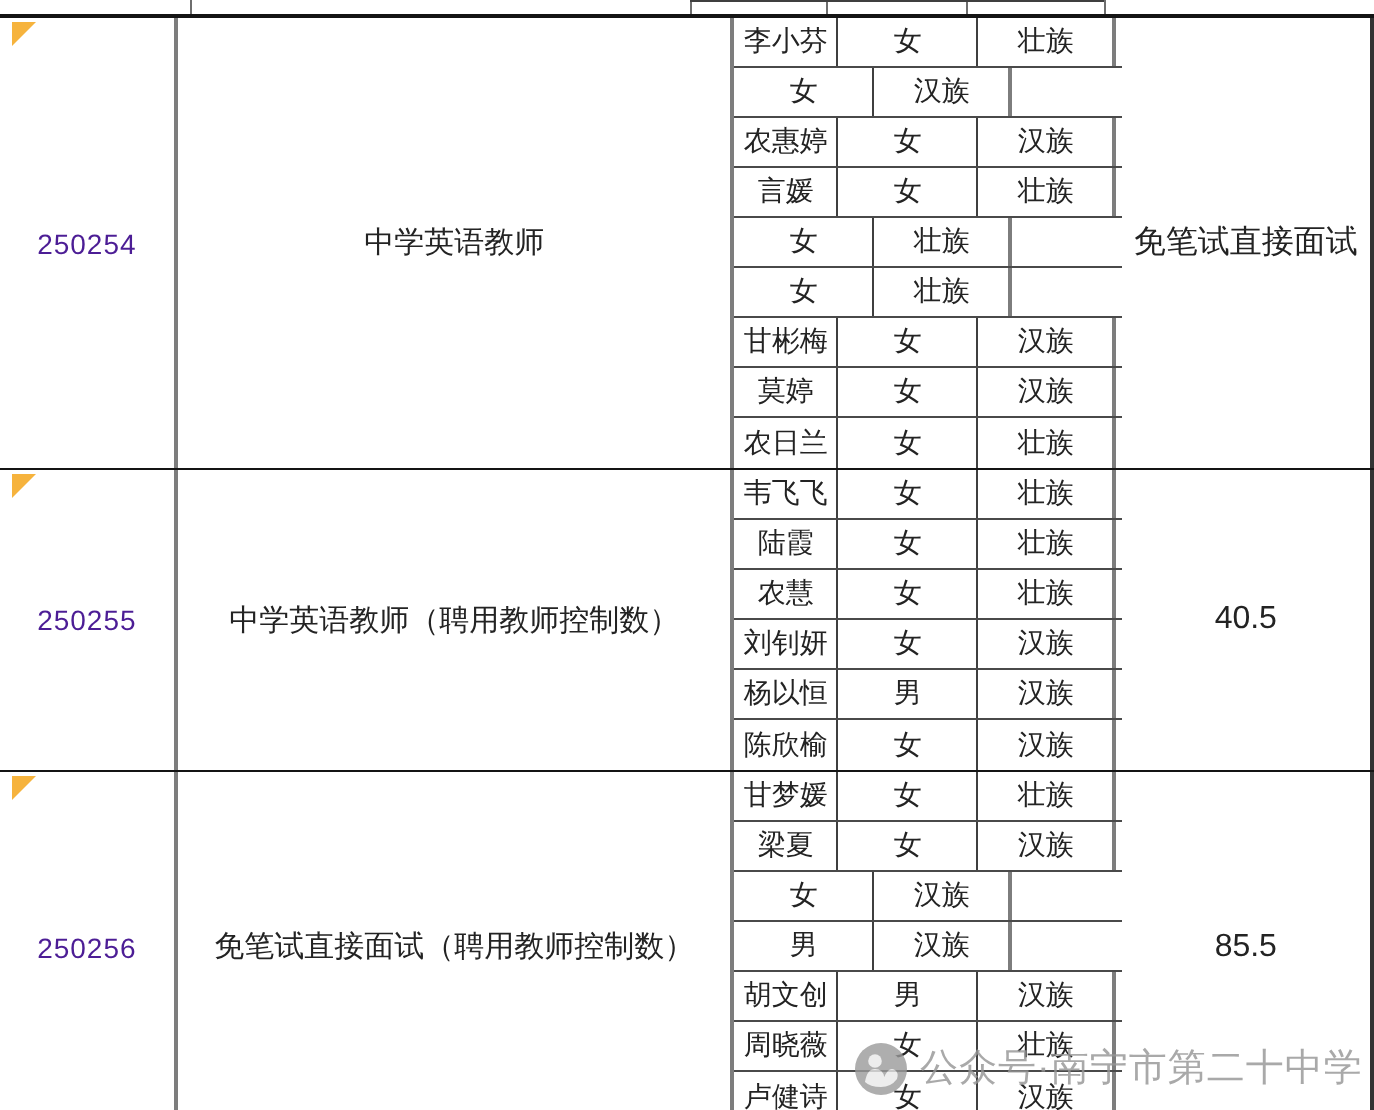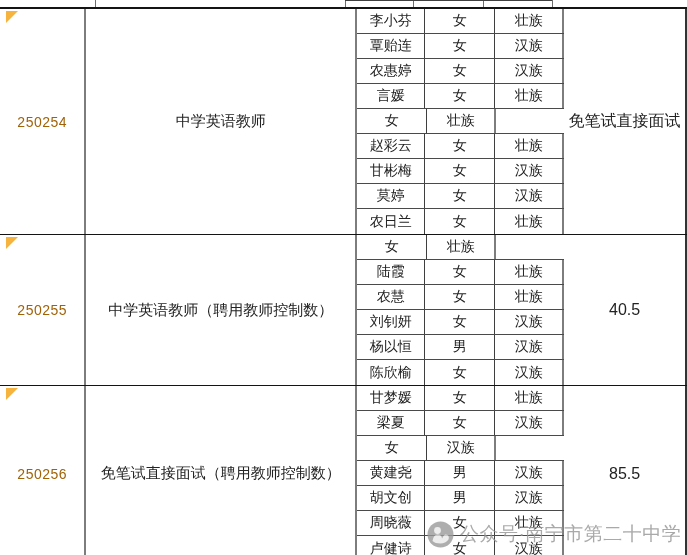--- a/index.html
+++ b/index.html
@@ -10,27 +10,27 @@
   }
   
   #top-sliver{position:relative;width:687px;height:7px;border-bottom:2px solid #141414;overflow:hidden;}
   .sliver-v{position:absolute;top:0;width:1px;height:7px;background:#6e6e6e;}
   #sliver-hline{position:absolute;left:345px;top:0;width:207px;height:1px;background:#3f3f3f;}
   
   #sections{position:relative;}
   .section{position:relative;display:flex;flex-direction:row;align-items:stretch;}
   .section + .section{border-top:1px solid #141414;}
   .col{box-sizing:border-box;display:flex;align-items:center;justify-content:center;text-align:center;}
-  .col-code{width:95px;border-right:2px solid #7d7d7d;font-size:14px;color:#a16207;letter-spacing:0.5px;}
+  .col-code{width:95px;border-right:2px solid #7d7d7d;font-size:14px;color:#4c1d95;letter-spacing:0.5px;}
   .col-position{width:298px;border-right:2px solid #7d7d7d;font-size:15px;}
   .col-inner{width:207px;display:flex;flex-direction:column;}
   .cand-row{box-sizing:border-box;display:flex;flex-direction:row;height:25px;border-bottom:1px solid #4a4a4a;}
   .cand-row:last-child{border-bottom:none;font-family:Liberation Serif, serif;}
   .cell{box-sizing:border-box;display:flex;align-items:center;justify-content:center;font-size:14px;white-space:nowrap;}
-  .cell-name{width:68px;border-right:1px solid #3f3f3f;}
+  .cell-name{width:52px;border-right:1px solid #3f3f3f;}
   .cell-gender{width:70px;border-right:1px solid #3f3f3f;}
   .cell-ethnicity{width:69px;border-right:2px solid #7d7d7d;}
   .col-score{width:135px;border-right:2px solid #333;font-size:16px;white-space:nowrap;text-align:right;}
   
   .corner-flag{position:absolute;left:6px;top:2px;width:0;height:0;
     border-top:12px solid #F6B33D;border-right:12px solid transparent;}
   
   #watermark{position:absolute;left:427px;top:521px;display:flex;gap:6px;z-index:5;pointer-events:none;}
   #watermark-text{font-size:19px;color:rgba(150,150,150,0.82);letter-spacing:0.5px;white-space:nowrap;}
   #wm-icon{width:27px;height:27px;opacity:0.8;flex:0 0 auto;}
@@ -65,23 +65,20 @@
               <span>李小芬</span>
             </div>
             <div class="cell cell-gender">
               <span>女</span>
             </div>
             <div class="cell cell-ethnicity">
               <span>壮族</span>
             </div>
           </div>
           <div class="cand-row">
-            <div class="cell cell-name">
-              <span>覃贻连</span>
-            </div>
             <div class="cell cell-gender">
               <span>女</span>
             </div>
             <div class="cell cell-ethnicity">
               <span>汉族</span>
             </div>
           </div>
           <div class="cand-row">
             <div class="cell cell-name">
               <span>农惠婷</span>
@@ -106,23 +103,20 @@
           </div>
           <div class="cand-row">
             <div class="cell cell-gender">
               <span>女</span>
             </div>
             <div class="cell cell-ethnicity">
               <span>壮族</span>
             </div>
           </div>
           <div class="cand-row">
-            <div class="cell cell-name">
-              <span>赵彩云</span>
-            </div>
             <div class="cell cell-gender">
               <span>女</span>
             </div>
             <div class="cell cell-ethnicity">
               <span>壮族</span>
             </div>
           </div>
           <div class="cand-row">
             <div class="cell cell-name">
               <span>甘彬梅</span>
@@ -164,20 +158,23 @@
       <div class="section" style="height: 150px;">
         <span class="corner-flag"></span>
         <div class="col col-code">
           <span>250255</span>
         </div>
         <div class="col col-position">
           <span>中学英语教师（聘用教师控制数）</span>
         </div>
         <div class="col-inner">
           <div class="cand-row">
+            <div class="cell cell-name">
+              <span>韦飞飞</span>
+            </div>
             <div class="cell cell-gender">
               <span>女</span>
             </div>
             <div class="cell cell-ethnicity">
               <span>壮族</span>
             </div>
           </div>
           <div class="cand-row">
             <div class="cell cell-name">
               <span>陆霞</span>
@@ -271,23 +268,20 @@
           </div>
           <div class="cand-row">
             <div class="cell cell-gender">
               <span>女</span>
             </div>
             <div class="cell cell-ethnicity">
               <span>汉族</span>
             </div>
           </div>
           <div class="cand-row">
-            <div class="cell cell-name">
-              <span>黄建尧</span>
-            </div>
             <div class="cell cell-gender">
               <span>男</span>
             </div>
             <div class="cell cell-ethnicity">
               <span>汉族</span>
             </div>
           </div>
           <div class="cand-row">
             <div class="cell cell-name">
               <span>胡文创</span>

